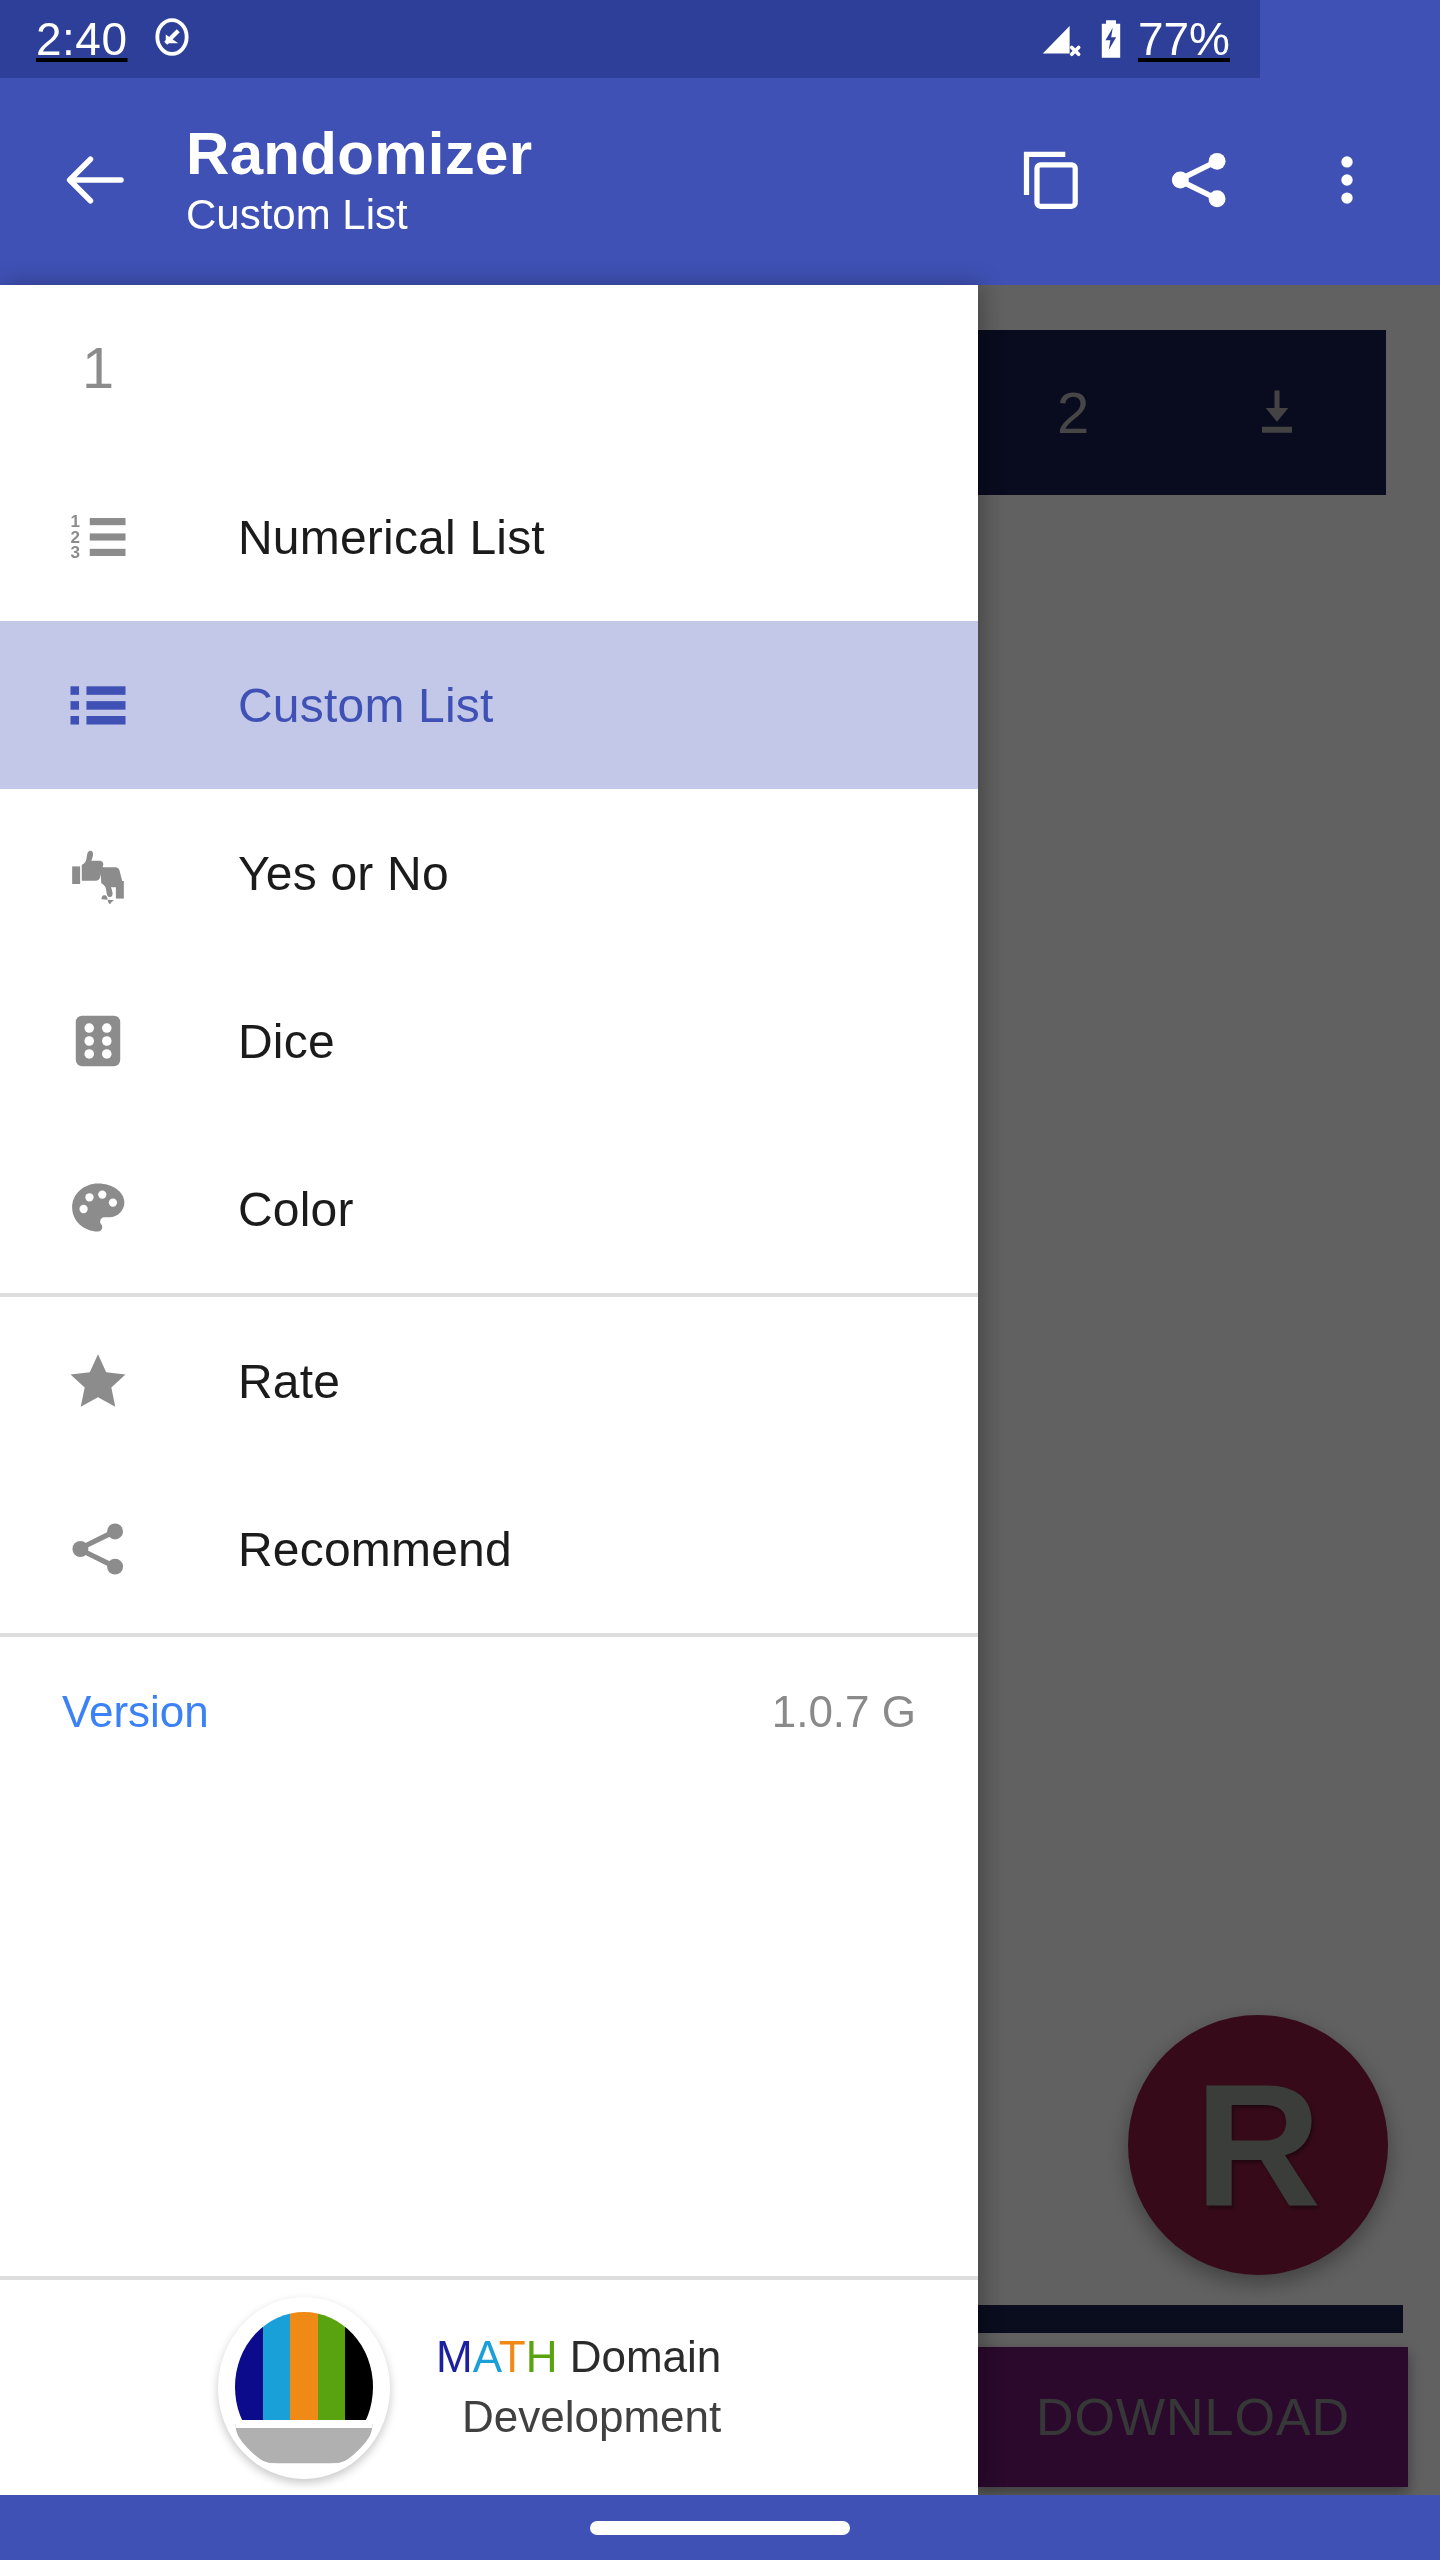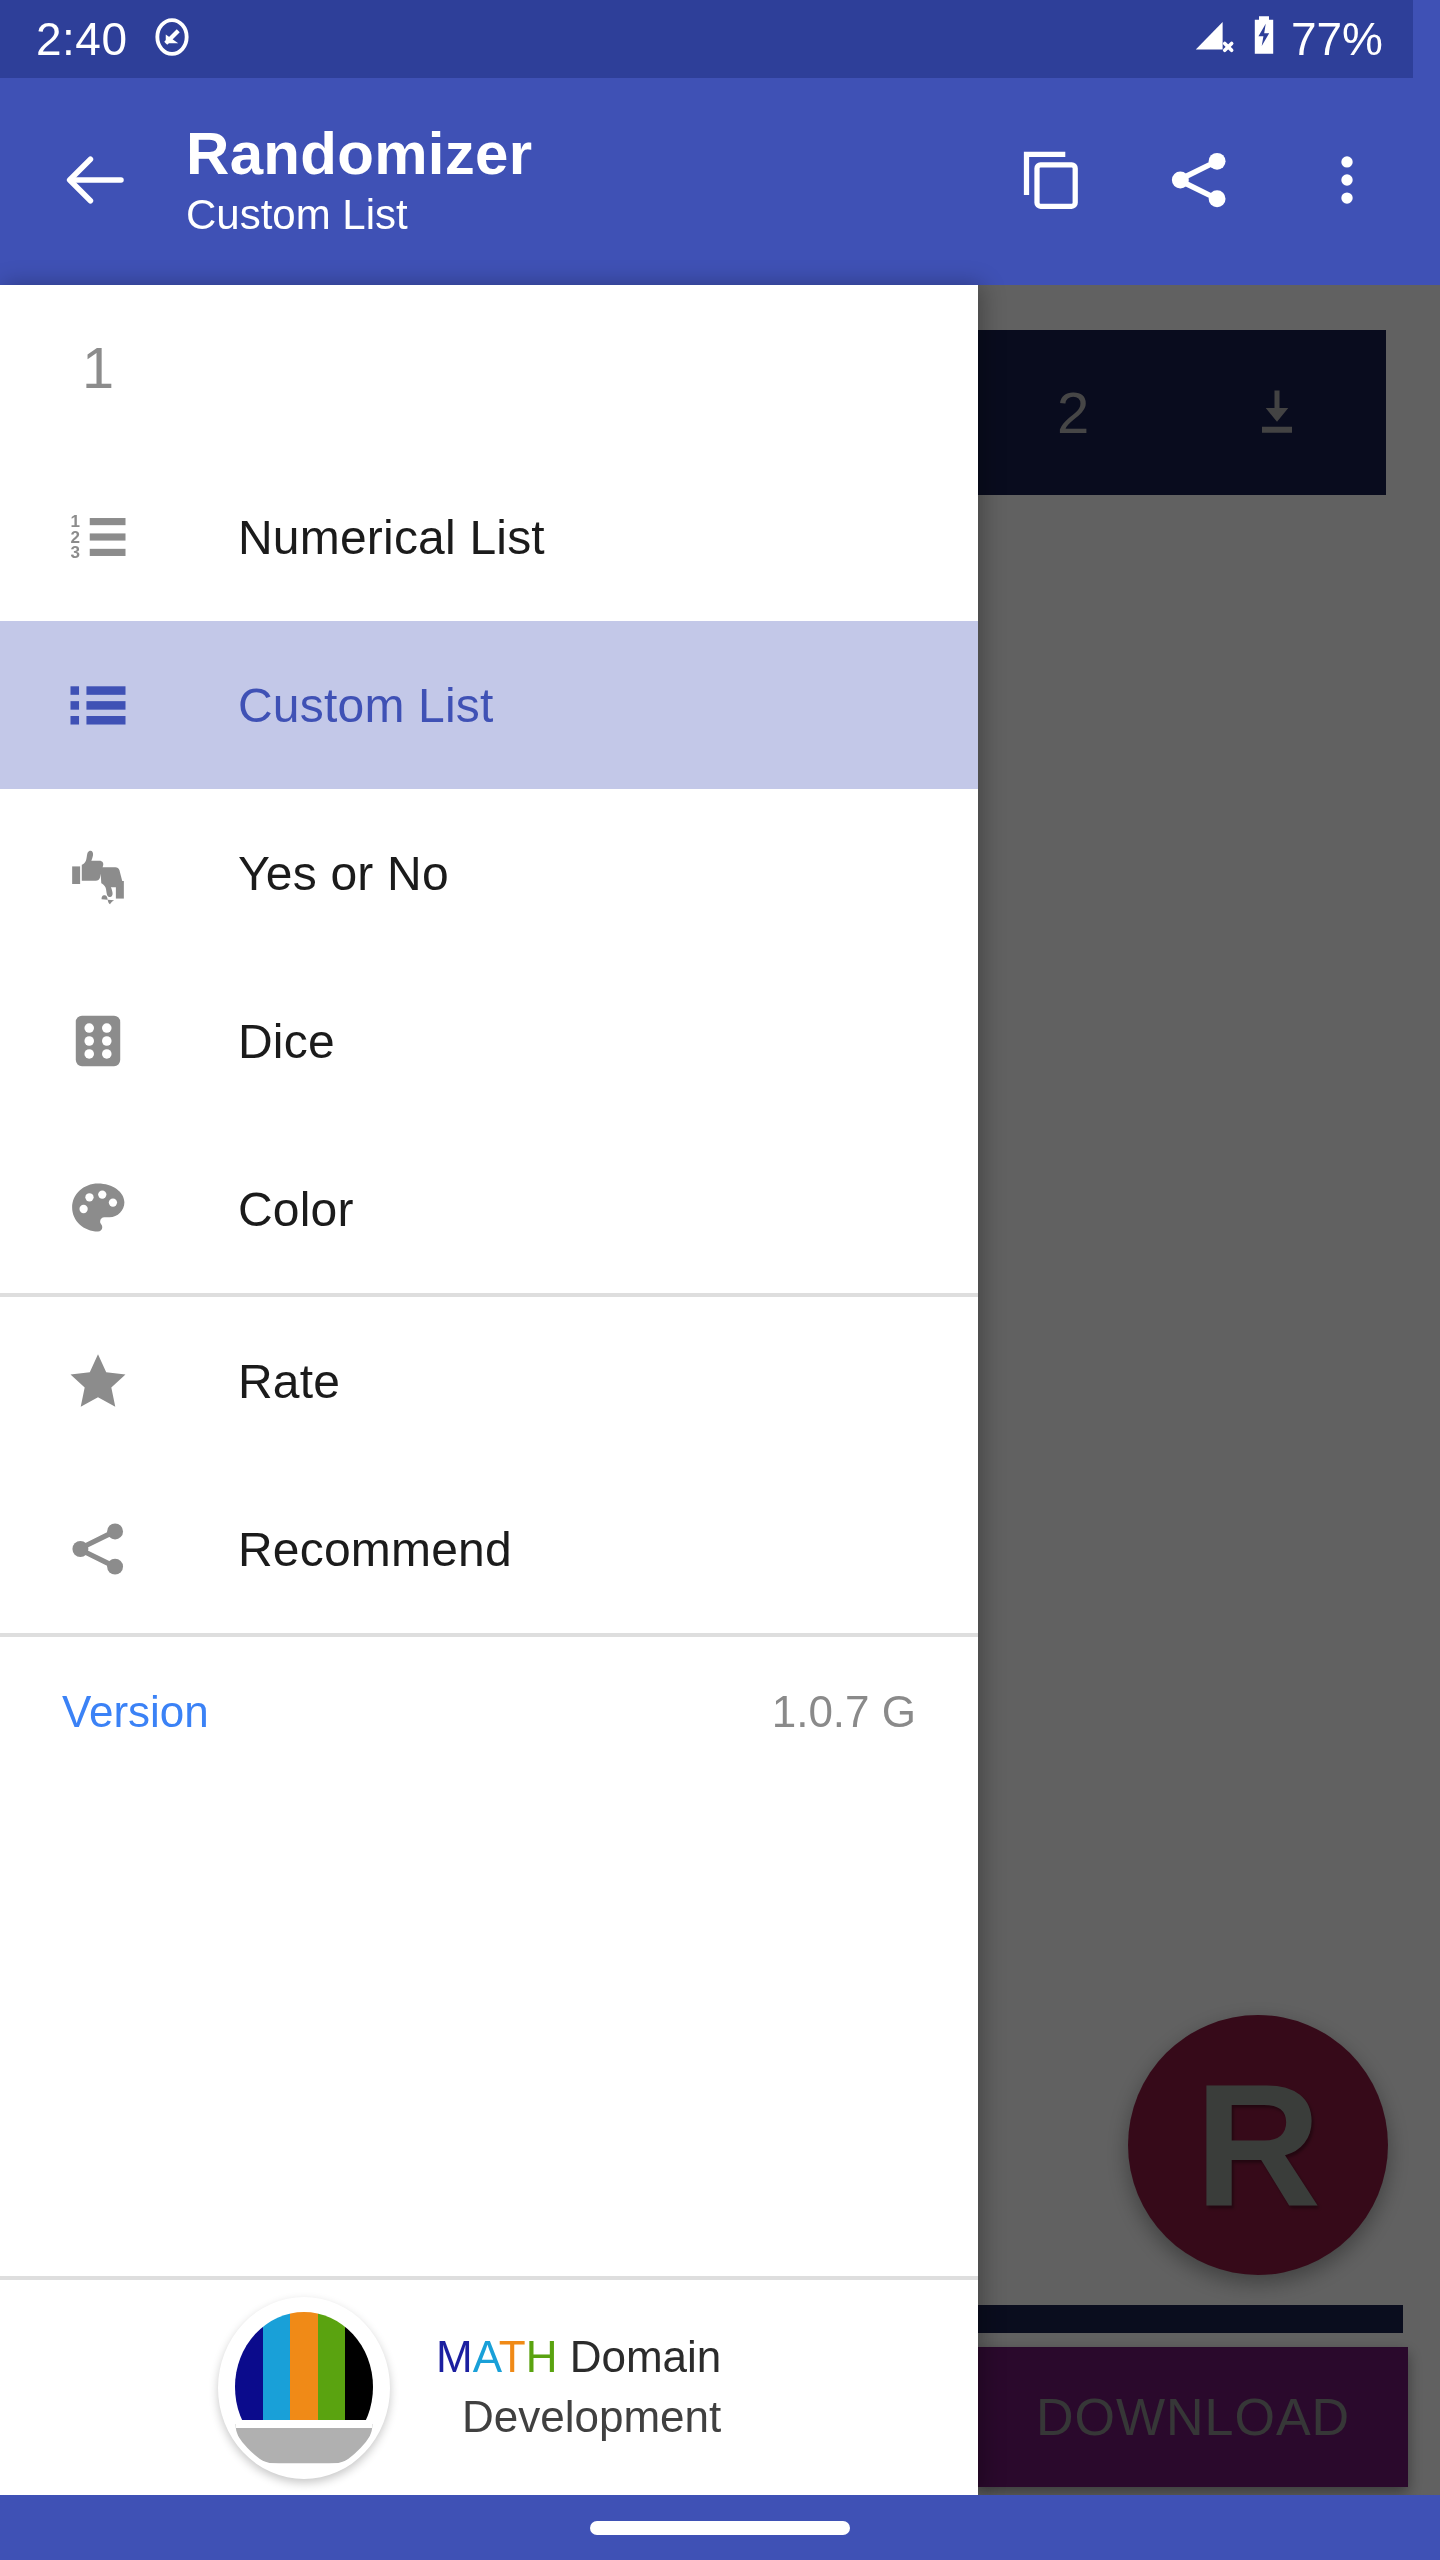--- a/index.html
+++ b/index.html
@@ -45,27 +45,27 @@
     background:#701a75; display:flex; align-items:center; justify-content:center;
     box-shadow:0 6px 14px rgba(0,0,0,0.4);
   }
   #bg-download-btn span { font-size:52px; letter-spacing:1px; color:#8e9190; }
 
   
   #scrim { position:absolute; left:0; top:285px; width:1440px; height:2210px; background:rgba(0,0,0,0.62); }
 
   
   #statusbar {
-    position:absolute; left:0; top:0; width:1413px; height:78px;
+    position:absolute; left:0; top:0; width:1260px; height:78px;
     background:#2e3f99; display:flex; align-items:center;
-    padding:0 30px 0 36px; z-index:40;
+    padding:0 30px 0 36px; z-index:40;text-decoration:underline;
   }
   #clock { font-size:46px; color:#fff; font-weight:400; letter-spacing:0.5px; }
   #sb-left { display:flex; align-items:center; gap:22px; }
-  #sb-right { margin-left:auto; display:flex; align-items:flex-start; gap:4px; }
+  #sb-right { margin-left:auto; display:flex; align-items:flex-end; gap:4px; }
   #battery-pct { font-size:46px; color:#fff; font-weight:400; }
 
   
   #appbar {
     position:absolute; left:0; top:78px; width:1440px; height:207px;
     background:#3f51b5; z-index:40;
     display:flex; align-items:center; padding:0 36px 0 52px;
   }
   #back-btn { width:86px; height:86px; display:flex; align-items:center; justify-content:center; flex:0 0 auto; }
   #titles { margin-left:48px; display:flex; flex-direction:column; justify-content:center; }

